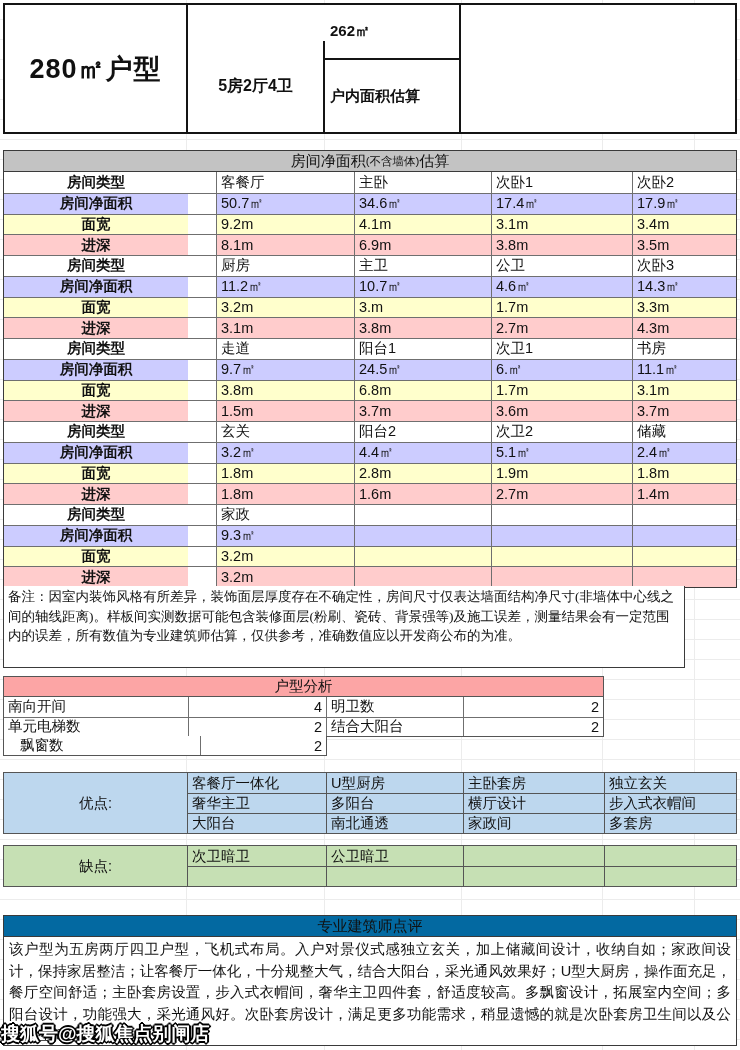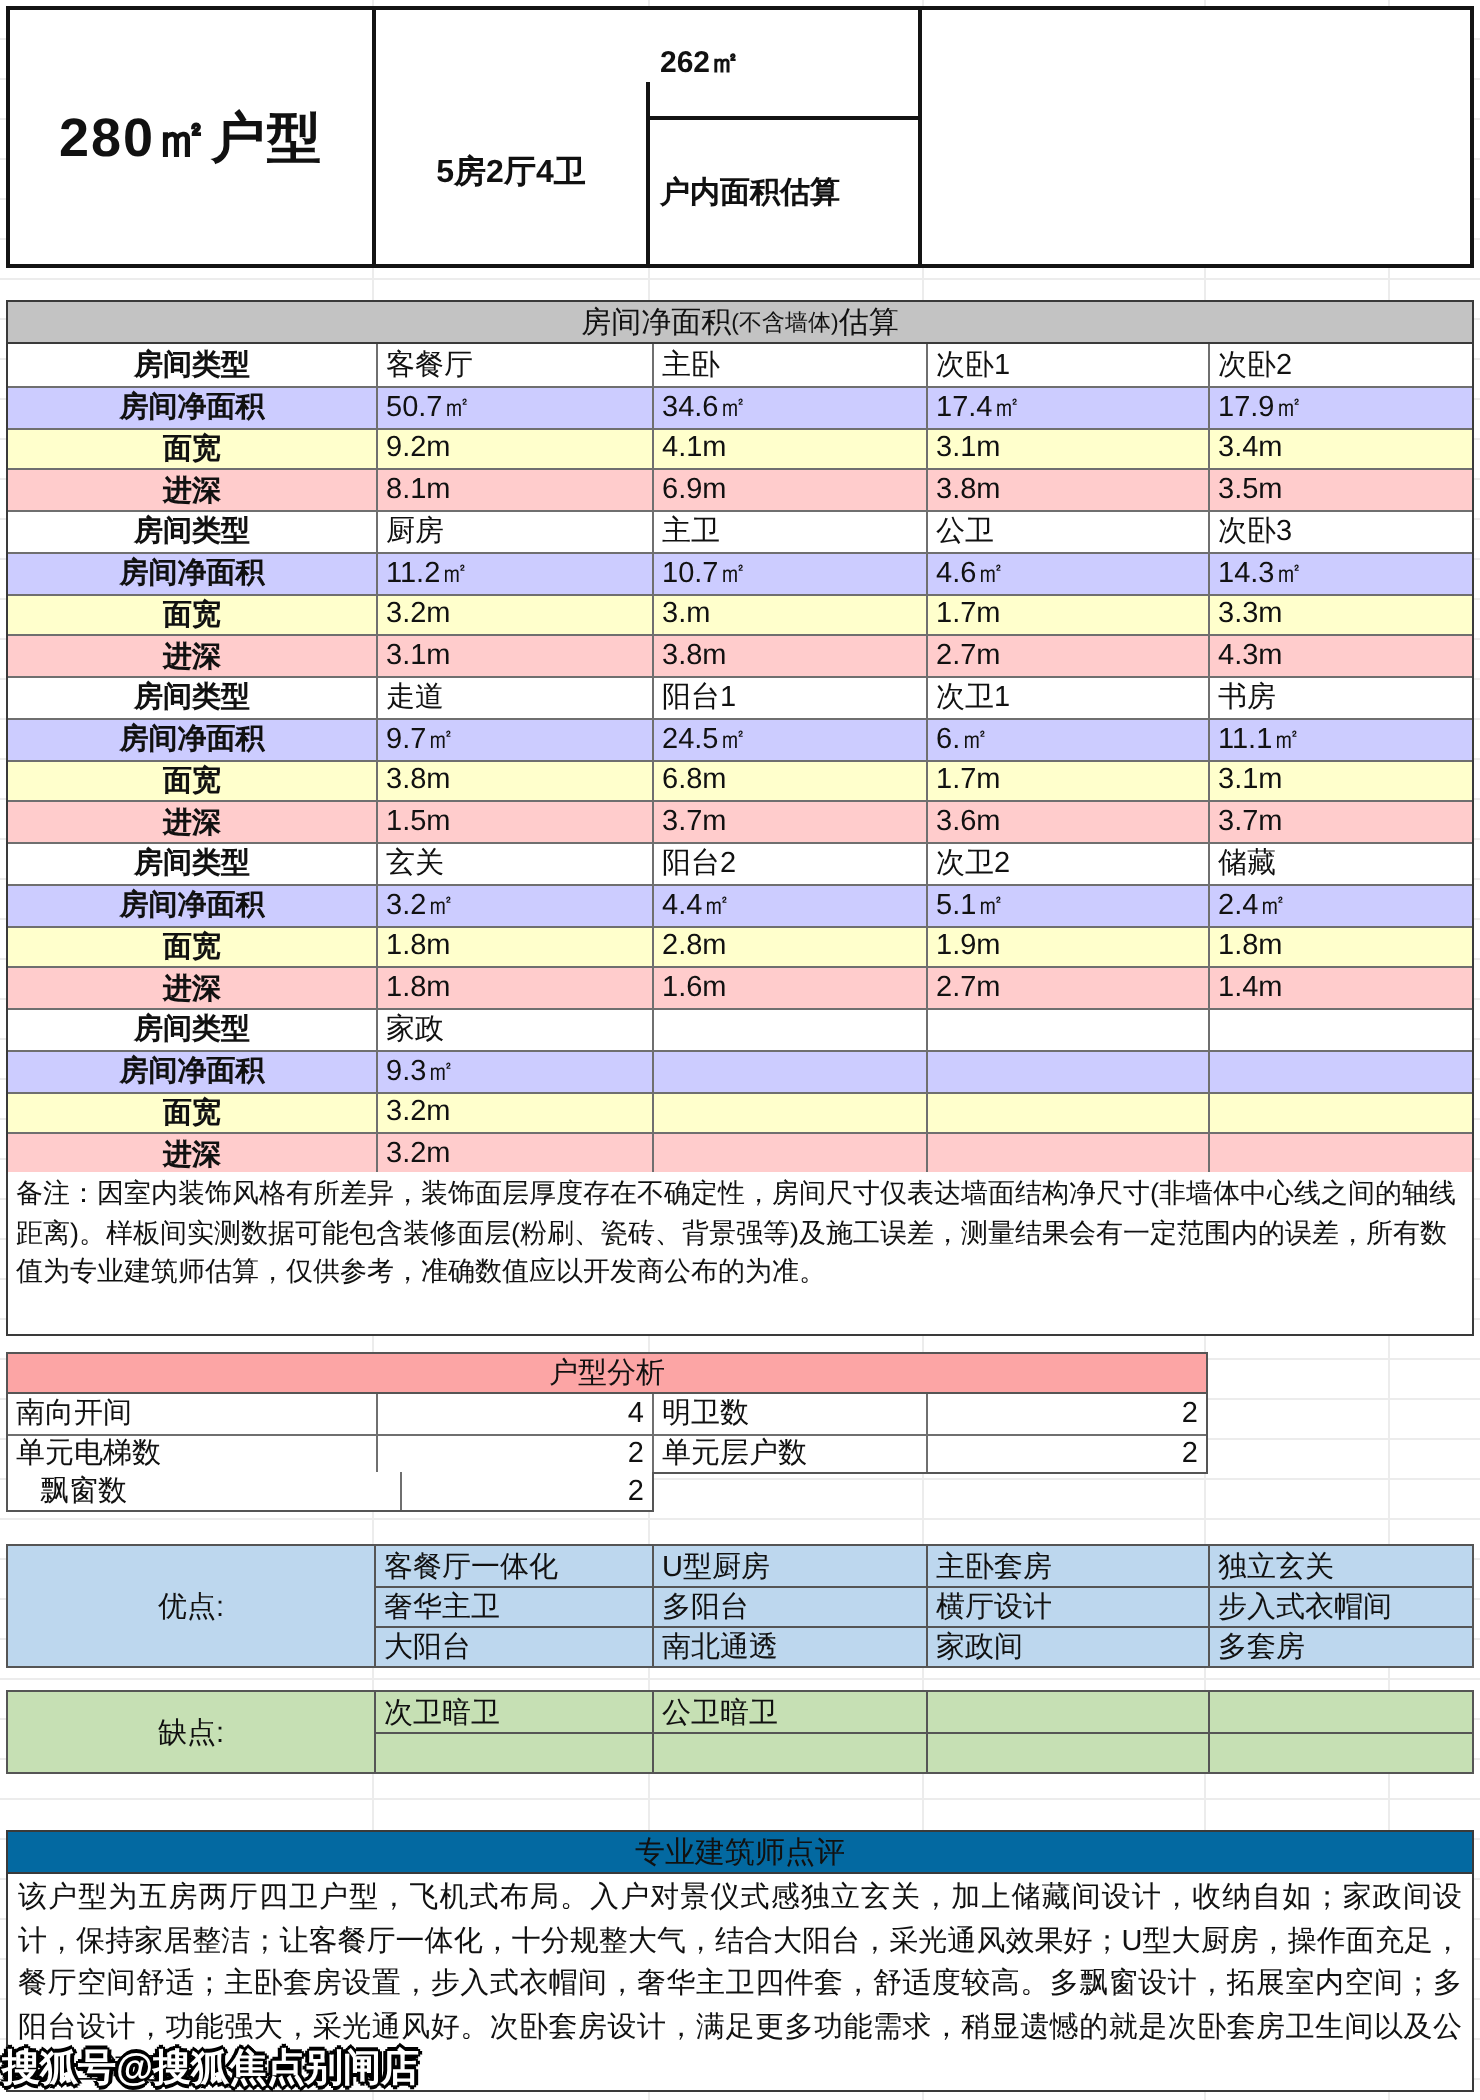--- a/index.html
+++ b/index.html
@@ -38,28 +38,28 @@
   .hdr-c4 { flex: 1; padding: 1px 4px; font-size: 13.5px; line-height: 20.9px; overflow: hidden; }
 
   
   .mt { left: 3px; top: 150px; width: 734px; border: 1px solid #3a3a3a; background: #fff; }
   .tbar { height: 21px; background: #c3c3c3; display: flex; align-items: center; justify-content: center; font-size: 15px; border-bottom: 1px solid #3a3a3a; }
   .tbar .small { font-size: 11.5px; }
   .row { display: flex; height: 20.75px; }
   .row + .row { border-top: 1px solid #6f6f6f; }
   .cell { border-left: 1px solid #6f6f6f; padding: 0 4px; font-size: 14.5px; display: flex; align-items: center; white-space: nowrap; overflow: hidden; }
   .c0 { width: 184px; border-left: none; justify-content: center; font-weight: bold; }
-  .c1 { width: 138px; } .c2 { width: 137px; } .c3 { width: 141px; } .c4 { flex: 1; }
+  .c1 { width: 138px; margin-left: 28px; } .c2 { width: 137px; } .c3 { width: 141px; } .c4 { flex: 1; }
   .rt .cell { background: #ffffff; }
   .ra .cell { background: #ccccff; }
   .rw .cell { background: #ffffcc; }
   .rd .cell { background: #ffcccc; }
 
   
-  .fn { left: 3px; top: 586px; width: 734px; height: 82px; border: 1px solid #3a3a3a; border-top: none; background: #fff; padding: 1px 4px; font-size: 13.5px; line-height: 19.5px; overflow: hidden; }
+  .fn { left: 3px; top: 586px; width: 682px; height: 82px; border: 1px solid #3a3a3a; border-top: none; background: #fff; padding: 1px 4px; font-size: 13.5px; line-height: 19.5px; overflow: hidden; font-family: Liberation Serif, serif; }
 
   
   .an { left: 3px; top: 676px; width: 601px; border: 1px solid #555; background: #fff; }
   .an-title { height: 20px; background: #fca5a5; display: flex; align-items: center; justify-content: center; font-size: 14.5px; border-bottom: 1px solid #555; }
   .an-row { display: flex; height: 19.5px; }
   .an-row + .an-row { border-top: 1px solid #6f6f6f; }
   .an-cell { padding: 0 4px; font-size: 14.5px; display: flex; align-items: center; overflow: hidden; white-space: nowrap; }
   .a0 { width: 184px; } .a1 { width: 138px; justify-content: flex-end; border-left: 1px solid #6f6f6f; }
   .a2 { width: 137px; border-left: 1px solid #6f6f6f; } .a3 { flex: 1; justify-content: flex-end; border-left: 1px solid #6f6f6f; }
   .an3 { left: 3px; top: 736px; width: 324px; height: 20px; border: 1px solid #555; border-top: none; background: #fff; display: flex; padding-left: 12px; }
@@ -263,21 +263,21 @@
     <div class="an-title">户型分析</div>
     <div class="an-row">
       <div class="an-cell a0">南向开间</div>
       <div class="an-cell a1">4</div>
       <div class="an-cell a2">明卫数</div>
       <div class="an-cell a3">2</div>
     </div>
     <div class="an-row">
       <div class="an-cell a0">单元电梯数</div>
       <div class="an-cell a1">2</div>
-      <div class="an-cell a2">单元层户数</div>
+      <div class="an-cell a2">结合大阳台</div>
       <div class="an-cell a3">2</div>
     </div>
   </div>
   <div class="abs an3">
     <div class="an-cell a0">飘窗数</div>
     <div class="an-cell a1">2</div>
   </div>
 
   <div class="abs pc pros">
     <div class="pc-label">优点:</div>

